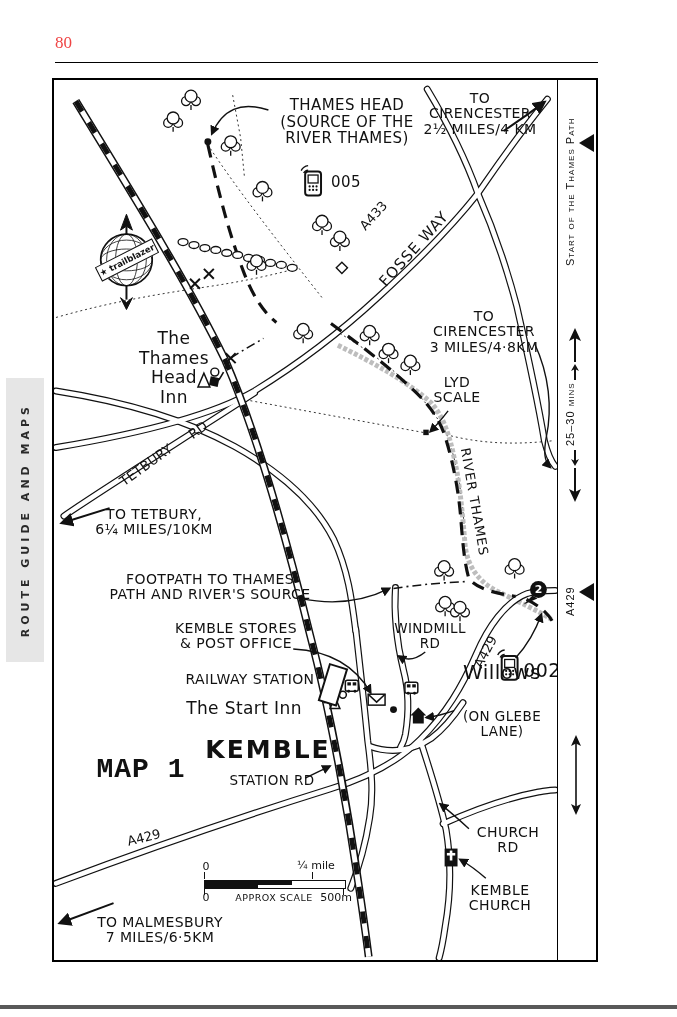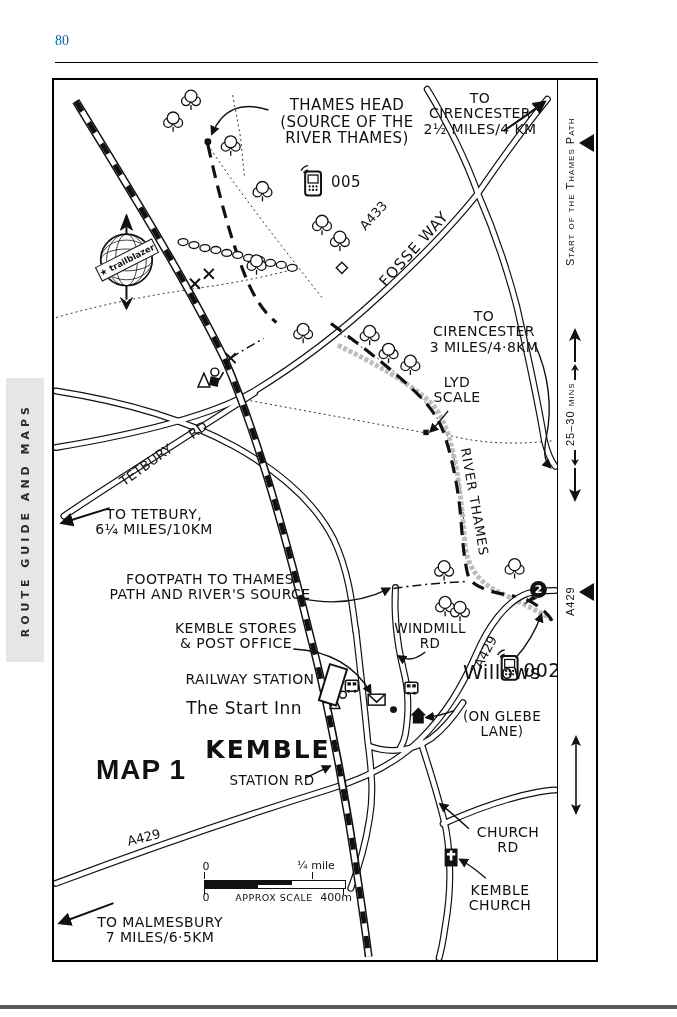--- a/index.html
+++ b/index.html
@@ -1,19 +1,19 @@
 <!DOCTYPE html>
 <html><head>
 <meta charset="utf-8">
 <style>
   html,body{margin:0;padding:0}
   body{width:677px;height:1017px;background:#fff;position:relative;
        font-family:"DejaVu Sans",sans-serif;color:#111;overflow:hidden}
   .hdr{position:absolute;left:55px;top:33px;font-family:"Liberation Serif",serif;
-       font-size:14px;color:#0369a1;display:flex;gap:14px}
+       font-size:17px;color:#ef4444;display:flex;gap:14px}
   .hdr-rule{position:absolute;left:55px;top:62px;width:543px;border-top:1.6px solid #000}
   .footer-bar{position:absolute;left:0;top:1005px;width:677px;height:4px;background:#595959}
 
   .left-tab{position:absolute;left:6px;top:378px;width:38px;height:284px;background:#e6e6e6;
             display:flex;align-items:center;justify-content:center}
   .left-tab span{writing-mode:vertical-rl;transform:rotate(180deg);font-size:11px;font-weight:bold;
             letter-spacing:4px;color:#2a2a2a;white-space:nowrap}
 
   .map-box{position:absolute;left:52px;top:78px;width:546px;height:884px;border:2px solid #000;
            box-sizing:border-box;background:#fff}
@@ -263,32 +263,36 @@
 RIVER THAMES)</div>
   <div class="lbl hand" style="left:426px;top:34px">TO CIRENCESTER
 2½ MILES/4 KM</div>
   <div class="lbl rot" style="left:320px;top:136px;font-size:13px;transform:translate(-50%,-50%) rotate(-48deg)">A433</div>
   <div class="lbl rot" style="left:360px;top:169px;font-size:15px;letter-spacing:1px;transform:translate(-50%,-50%) rotate(-48deg)">FOSSE WAY</div>
   <div class="lbl hand" style="left:430px;top:252px">TO CIRENCESTER
 3 MILES/4·8KM</div>
   <div class="lbl hand" style="left:403px;top:310px">LYD
 SCALE</div>
   <div class="lbl rot" style="left:420px;top:422px;font-size:13px;letter-spacing:1px;transform:translate(-50%,-50%) rotate(80deg)">RIVER THAMES</div>
+  <div class="lbl hand" style="left:120px;top:288px;font-size:17px;line-height:1.15">The
+Thames
+Head
+Inn</div>
   <div class="lbl rot" style="left:92px;top:385px;font-size:13.5px;transform:translate(-50%,-50%) rotate(-36deg)">TETBURY</div>
   <div class="lbl rot" style="left:144px;top:350px;font-size:13.5px;transform:translate(-50%,-50%) rotate(-36deg)">RD</div>
   <div class="lbl hand" style="left:100px;top:442px">TO TETBURY,
 6¼ MILES/10KM</div>
   <div class="lbl hand" style="left:156px;top:507px">FOOTPATH TO THAMES
 PATH AND RIVER'S SOURCE</div>
   <div class="lbl hand" style="left:182px;top:556px">KEMBLE STORES
 &amp; POST OFFICE</div>
   <div class="lbl hand" style="left:196px;top:600px">RAILWAY STATION</div>
   <div class="lbl hand" style="left:190px;top:628px;font-size:17px">The Start Inn</div>
   <div class="lbl" style="left:214px;top:670px;font-size:25px;letter-spacing:2px;font-weight:600">KEMBLE</div>
-  <div class="lbl" style="left:87px;top:690px;font-size:28px;font-weight:bold;font-family:Liberation Sans, sans-serif;letter-spacing:1px">MAP 1</div>
+  <div class="lbl" style="left:87px;top:690px;font-size:28px;font-weight:bold;font-family:Liberation Mono, monospace;letter-spacing:1px">MAP 1</div>
   <div class="lbl hand" style="left:218px;top:700px;font-size:13.5px">STATION RD</div>
   <div class="lbl hand" style="left:376px;top:556px;font-size:13.5px">WINDMILL
 RD</div>
   <div class="lbl rot" style="left:432px;top:572px;font-size:13px;transform:translate(-50%,-50%) rotate(-62deg)">A429</div>
   <div class="lbl rot" style="left:90px;top:758px;font-size:13px;transform:translate(-50%,-50%) rotate(-14deg)">A429</div>
   <div class="lbl hand" style="left:448px;top:592px;font-size:20px">Willows</div>
   <div class="lbl hand" style="left:448px;top:644px;font-size:13.5px">(ON GLEBE
 LANE)</div>
   <div class="lbl hand" style="left:454px;top:760px">CHURCH
 RD</div>
@@ -305,21 +309,21 @@
     <div class="seg3"></div>
   </div>
   <div class="tick" style="left:150px;top:792px"></div>
   <div class="tick" style="left:258px;top:792px"></div>
   <div class="tick" style="left:150px;top:808px"></div>
   <div class="tick" style="left:289px;top:808px"></div>
   <div class="scl" style="left:152px;top:786px">0</div>
   <div class="scl" style="left:262px;top:785px">¼ mile</div>
   <div class="scl" style="left:152px;top:817px">0</div>
   <div class="scl" style="left:220px;top:817px;font-size:9.5px;letter-spacing:.5px">APPROX SCALE</div>
-  <div class="scl" style="left:282px;top:817px">400m</div>
+  <div class="scl" style="left:282px;top:817px">500m</div>
 
   <div class="side-strip">
     <div class="tri" style="left:21px;top:54px"></div>
     <div class="vtext" style="left:6px;top:36px;height:150px">Start of the Thames Path</div>
 
     <svg width="14" height="34" viewBox="0 0 14 34" style="position:absolute;left:10px;top:248px">
       <path d="M7,0 L13,13 L7,10 L1,13 Z" fill="#111"></path>
         <rect x="6" y="9" width="2" height="25" fill="#111"></rect>
     </svg>
     <svg width="10" height="16" viewBox="0 0 10 16" style="position:absolute;left:12px;top:284px">

